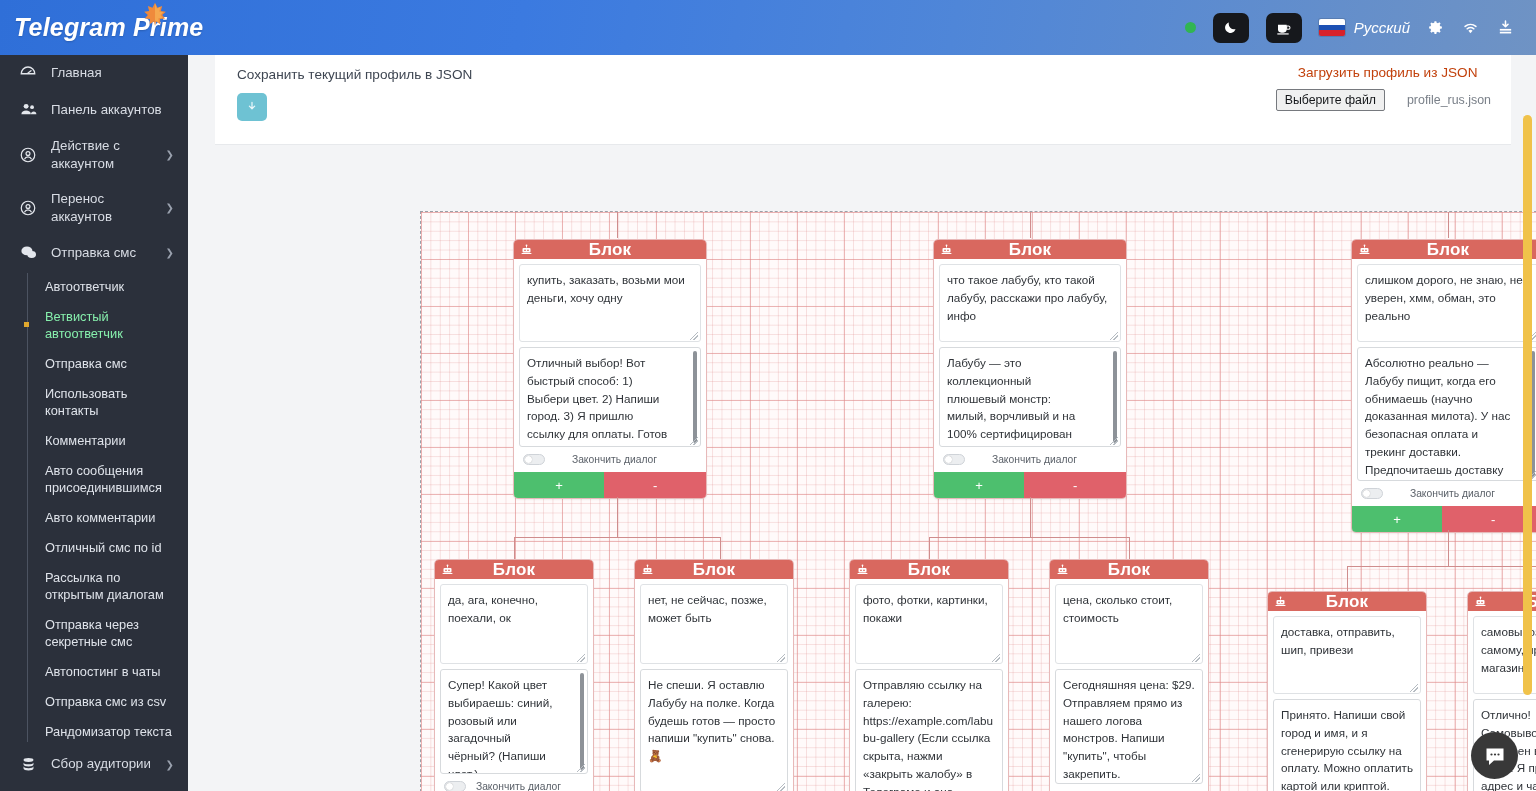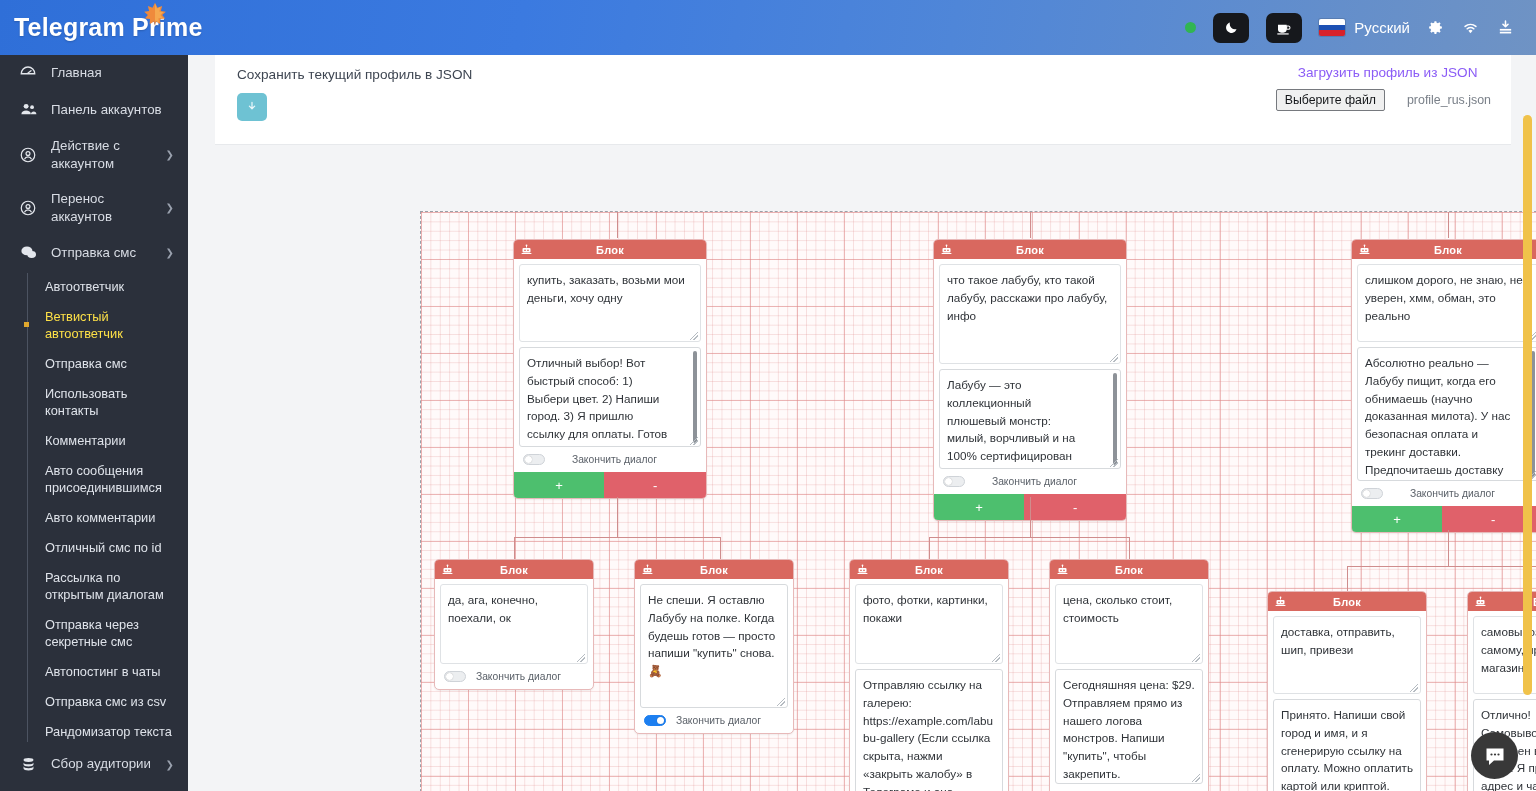--- a/index.html
+++ b/index.html
@@ -9,20 +9,21 @@
     overflow: hidden;
     background: #ffffff;
   }
 
   
   .topbar {
     position: absolute; left: 0; top: 0; width: 1536px; height: 55px;
     background: linear-gradient(100deg, #2f6fd8 0%, #3b7ae0 34%, #4f86d8 62%, #6f93c4 100%);
     display: flex; align-items: center;
     z-index: 40;
+    font-style: italic;
   }
   .logo-wrap {
     position: relative; margin-left: 14px; display: flex; align-items: baseline;
   }
   .logo-text {
     font-size: 25px; font-weight: bold; color: #ffffff; letter-spacing: .2px;
     text-shadow: 0 1px 2px rgba(0,0,0,.18);
   }
   .logo-leaf {
     position: absolute; left: 128px; top: -12px; width: 26px; height: 26px;
@@ -64,21 +65,21 @@
   .s-item .chev { font-size: 10px; color: #9aa1ae; padding-right: 4px; }
   .sub-wrap { position: relative; padding-left: 0; }
   .sub-wrap::before {
     content: ""; position: absolute; left: 27px; top: 2px; bottom: 4px;
     width: 1px; background: #4c5361;
   }
   .s-sub {
     display: flex; align-items: flex-start; padding: 6.5px 10px 6.5px 45px;
     color: #dfe3ea; font-size: 12.8px; line-height: 1.33; position: relative;
   }
-  .s-sub.active { color: #fde047; }
+  .s-sub.active { color: #86efac; }
   .s-sub.active::before {
     content: ""; position: absolute; left: 24px; top: 50%; margin-top: -2.5px;
     width: 5px; height: 5px; background: #e0a82e;
   }
 
   
   .main {
     position: absolute; left: 188px; top: 55px; width: 1348px; height: 736px;
     background: #f3f4f6; overflow: hidden;
   }
@@ -86,21 +87,21 @@
     position: absolute; left: 27px; top: 0px; width: 1296px; height: 90px;
     background: #ffffff; border-bottom: 1px solid #e7e9ec;
   }
   .save-label { position: absolute; left: 22px; top: 12px; font-size: 13.6px; color: #3e4652; }
   .dl-btn {
     position: absolute; left: 22px; top: 38px; width: 30px; height: 28px;
     background: #6ec2d3; border-radius: 5px; border: none;
     display: flex; align-items: center; justify-content: center; color: #eaf7fa;
   }
   .upload-box { position: absolute; right: 20px; top: 10px; text-align: left; }
-  .up-label { font-size: 13.6px; color: #8b5cf6; margin-bottom: 9px; padding-left: 22px; }
+  .up-label { font-size: 13.6px; color: #c2410c; margin-bottom: 9px; padding-left: 22px; }
   .file-row { display: flex; align-items: center; gap: 22px; }
   .file-btn {
     font-size: 12.3px; color: #15171a; background: #f0f0f0;
     border: 1px solid #76797e; border-radius: 2px; padding: 3px 8px;
     font-family: "Liberation Sans", sans-serif;
   }
   .file-name { font-size: 12.4px; color: #7a8089; }
 
   
   .canvas-outer {
@@ -124,21 +125,21 @@
     border-radius: 5px; overflow: hidden;
     box-shadow: 0 1px 2px rgba(0,0,0,.06);
   }
   .node-head {
     height: 19px; background: #d9685f; display: flex; align-items: center;
     padding: 0 6px; position: relative;
   }
   .node-head .bot { width: 13px; height: 12px; display: flex; align-items: center; color: #fff; }
   .node-head .ttl {
     position: absolute; left: 0; right: 0; text-align: center;
-    font-size: 11px; font-weight: bold; color: #ffffff; letter-spacing: .2px;
+    font-size: 17px; font-weight: bold; color: #ffffff; letter-spacing: .2px;
   }
   .ta {
     border: 1px solid #d7dadd; margin: 5px 5px 0 5px; border-radius: 3px;
     font-size: 11.7px; color: #2f3338; line-height: 1.52; padding: 6px 7px 6px 7px;
     background: #fff; position: relative; overflow: hidden;
     word-break: break-word;
   }
   .ta.trigger { border-color: #dfe2e5; }
   .ta::after {
     content: ""; position: absolute; right: 2px; bottom: 1px;
@@ -417,21 +418,21 @@
                 <rect x="4" y="8" width="16" height="9" rx="2" fill="#ffffff"></rect>
                 <circle cx="9" cy="12.5" r="1.7" fill="#d9685f"></circle>
                 <circle cx="15" cy="12.5" r="1.7" fill="#d9685f"></circle>
                 <rect x="11" y="3" width="2" height="4" fill="#ffffff"></rect>
                 <circle cx="12" cy="2.6" r="1.8" fill="#ffffff"></circle>
                 <rect x="2" y="18" width="20" height="2" rx="1" fill="#ffffff"></rect>
               </svg>
             </span>
             <span class="ttl">Блок</span>
           </div>
-          <div class="ta trigger" style="height:100px">что такое лабубу, кто такой лабубу, расскажи про лабубу, инфо</div>
+          <div class="ta trigger" style="height:78px">что такое лабубу, кто такой лабубу, расскажи про лабубу, инфо</div>
           <div class="ta scrolled" style="height:100px">Лабубу — это коллекционный плюшевый монстр: милый, ворчливый и на 100% сертифицирован для обнимашек. В каждом наборе</div>
           <div class="toggle-row">
             <span class="tg"></span>
             <span class="tg-lbl">Закончить диалог</span>
           </div>
           <div class="btn-row split">
             <button class="btn-plus">+</button>
             <button class="btn-minus">-</button>
           </div>
         </div>
@@ -468,39 +469,41 @@
                 <circle cx="9" cy="12.5" r="1.7" fill="#d9685f"></circle>
                 <circle cx="15" cy="12.5" r="1.7" fill="#d9685f"></circle>
                 <rect x="11" y="3" width="2" height="4" fill="#ffffff"></rect>
                 <circle cx="12" cy="2.6" r="1.8" fill="#ffffff"></circle>
                 <rect x="2" y="18" width="20" height="2" rx="1" fill="#ffffff"></rect>
               </svg>
             </span>
             <span class="ttl">Блок</span>
           </div>
           <div class="ta trigger" style="height:80px">да, ага, конечно, поехали, ок</div>
+          <div class="ta scrolled" style="height:105px">Супер! Какой цвет выбираешь: синий, розовый или загадочный чёрный? (Напиши цвет.)</div>
           <div class="toggle-row">
             <span class="tg"></span>
             <span class="tg-lbl">Закончить диалог</span>
           </div>
         </div>
         <div class="node" style="left: 213px; top: 347px; width: 160px;">
           <div class="node-head">
             <span class="bot">
               <svg width="13" height="12" viewBox="0 0 24 24">
                 <rect x="4" y="8" width="16" height="9" rx="2" fill="#ffffff"></rect>
                 <circle cx="9" cy="12.5" r="1.7" fill="#d9685f"></circle>
                 <circle cx="15" cy="12.5" r="1.7" fill="#d9685f"></circle>
                 <rect x="11" y="3" width="2" height="4" fill="#ffffff"></rect>
                 <circle cx="12" cy="2.6" r="1.8" fill="#ffffff"></circle>
                 <rect x="2" y="18" width="20" height="2" rx="1" fill="#ffffff"></rect>
               </svg>
             </span>
             <span class="ttl">Блок</span>
           </div>
+          <div class="ta trigger" style="height:80px">нет, не сейчас, позже, может быть</div>
           <div class="ta" style="height:124px">Не спеши. Я оставлю Лабубу на полке. Когда будешь готов — просто напиши "купить" снова. 🧸</div>
           <div class="toggle-row">
             <span class="tg on"></span>
             <span class="tg-lbl">Закончить диалог</span>
           </div>
         </div>
         <div class="node" style="left: 428px; top: 347px; width: 160px;">
           <div class="node-head">
             <span class="bot">
               <svg width="13" height="12" viewBox="0 0 24 24">

